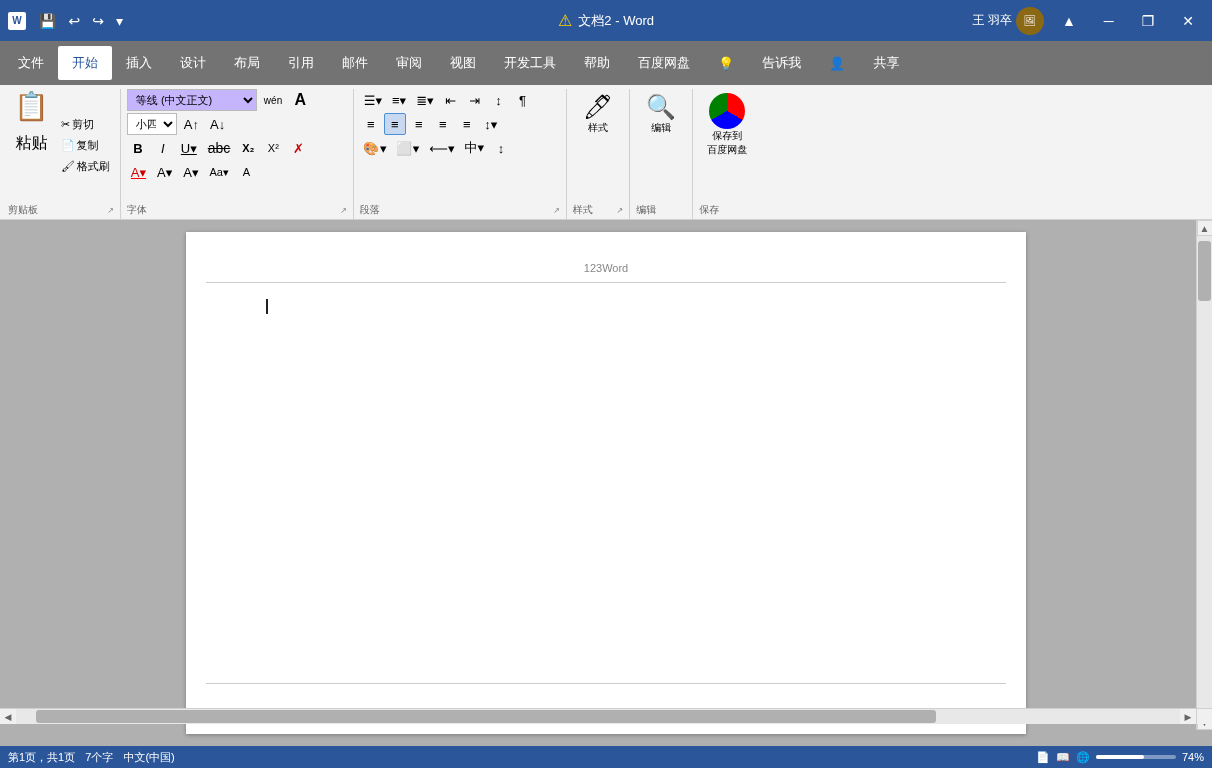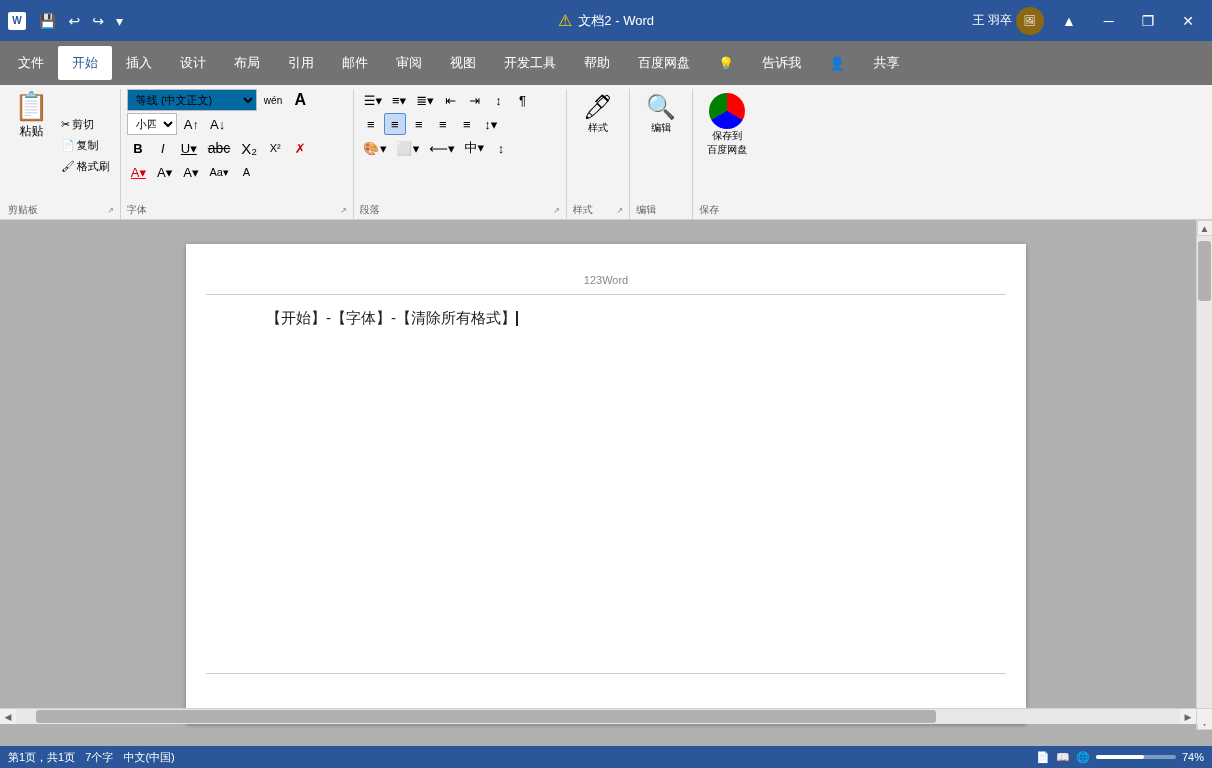--- a/index.html
+++ b/index.html
@@ -129,37 +129,37 @@
       align-items: stretch;
     }
     .paste-btn {
       display: flex; flex-direction: column; align-items: center;
       padding: 4px 6px; cursor: pointer; border-radius: 2px;
       min-width: 40px;
     }
     .paste-icon {
       font-size: 28px; line-height: 1;
     }
-    .paste-label { font-size: 12px; margin-top: 2px; }
+    .paste-label { font-size: 16px; margin-top: 12px; }
     .clipboard-right {
       display: flex; flex-direction: column; gap: 2px; justify-content: center;
     }
     .clip-btn {
       display: flex; align-items: center; gap: 2px;
       padding: 2px 4px; cursor: pointer; border-radius: 2px; font-size: 11px;
     }
 
     
     .font-group .ribbon-group-content {
       flex-direction: column; gap: 2px; min-width: 220px;
     }
     .font-row { display: flex; align-items: center; gap: 3px; }
     .font-select {
       height: 22px; font-size: 11px; border: 1px solid #bbb; padding: 0 4px;
-      background: #0369a1; min-width: 130px; cursor: pointer;
+      background: #c4b5fd; min-width: 130px; cursor: pointer;
     }
     .font-size-select {
       height: 22px; font-size: 11px; border: 1px solid #bbb; padding: 0 4px;
       background: white; width: 50px; cursor: pointer;
     }
     .font-btn {
       height: 22px; min-width: 22px; border: 1px solid transparent;
       background: transparent; cursor: pointer; display: flex; align-items: center; justify-content: center;
       font-size: 13px; border-radius: 2px; padding: 0 3px; text-align: right;
     }
@@ -241,21 +241,21 @@
     .scroll-thumb {
       position: absolute; top: 5px; left: 1px; right: 1px; height: 60px;
       background: #b0b0b0; border-radius: 3px; cursor: pointer;
     }
 
     #doc-canvas {
       flex: 1;
       overflow: hidden;
       display: flex;
       justify-content: center;
-      padding: 24px;
+      padding: 12px;
     }
     .page {
       background: white;
       width: 840px;
       min-height: 480px;
       box-shadow: 0 1px 4px rgba(0,0,0,0.3);
       position: relative;
       padding: 60px 80px 60px 80px;
     }
     .page-header-rule {
@@ -430,21 +430,21 @@
             <option>小四</option>
           </select>
           <button class="font-btn">A↑</button>
           <button class="font-btn">A↓</button>
         </div>
         <div class="font-row">
           <button class="font-btn bold">B</button>
           <button class="font-btn italic">I</button>
           <button class="font-btn underline">U▾</button>
           <button class="font-btn strikethrough" style="font-size:14px;">abc</button>
-          <button class="font-btn" style="font-size:15px;">X₂</button>
+          <button class="font-btn" style="font-size:11px;font-weight:bold;">X₂</button>
           <button class="font-btn" style="font-size:11px;">X²</button>
           <button class="font-btn" style="color:#cc0000;">✗</button>
         </div>
         <div class="font-row">
           <button class="font-btn" style="color:#cc0000; text-decoration: underline; text-decoration-color: red;">A▾</button>
           <button class="font-btn">A▾</button>
           <button class="font-btn">A▾</button>
           <button class="font-btn" style="font-size:11px;">Aa▾</button>
           <button class="font-btn" style="font-size:11px;">A</button>
         </div>
@@ -528,21 +528,21 @@
 
   </div>
 </div>
 
 <div id="doc-area">
   <div id="doc-canvas">
     <div class="page">
       <div class="header-text">123Word</div>
       <div class="page-header-rule"></div>
       <div class="doc-content">
-        <span>【开始】-【字体】-【清除所有格式】</span><span class="cursor"></span>
+        <span class="cursor"></span>
       </div>
       <div class="page-footer-rule"></div>
     </div>
   </div>
 
   <div id="scroll-v">
     <div class="scroll-btn">▲</div>
     <div class="scroll-track">
       <div class="scroll-thumb"></div>
     </div>

